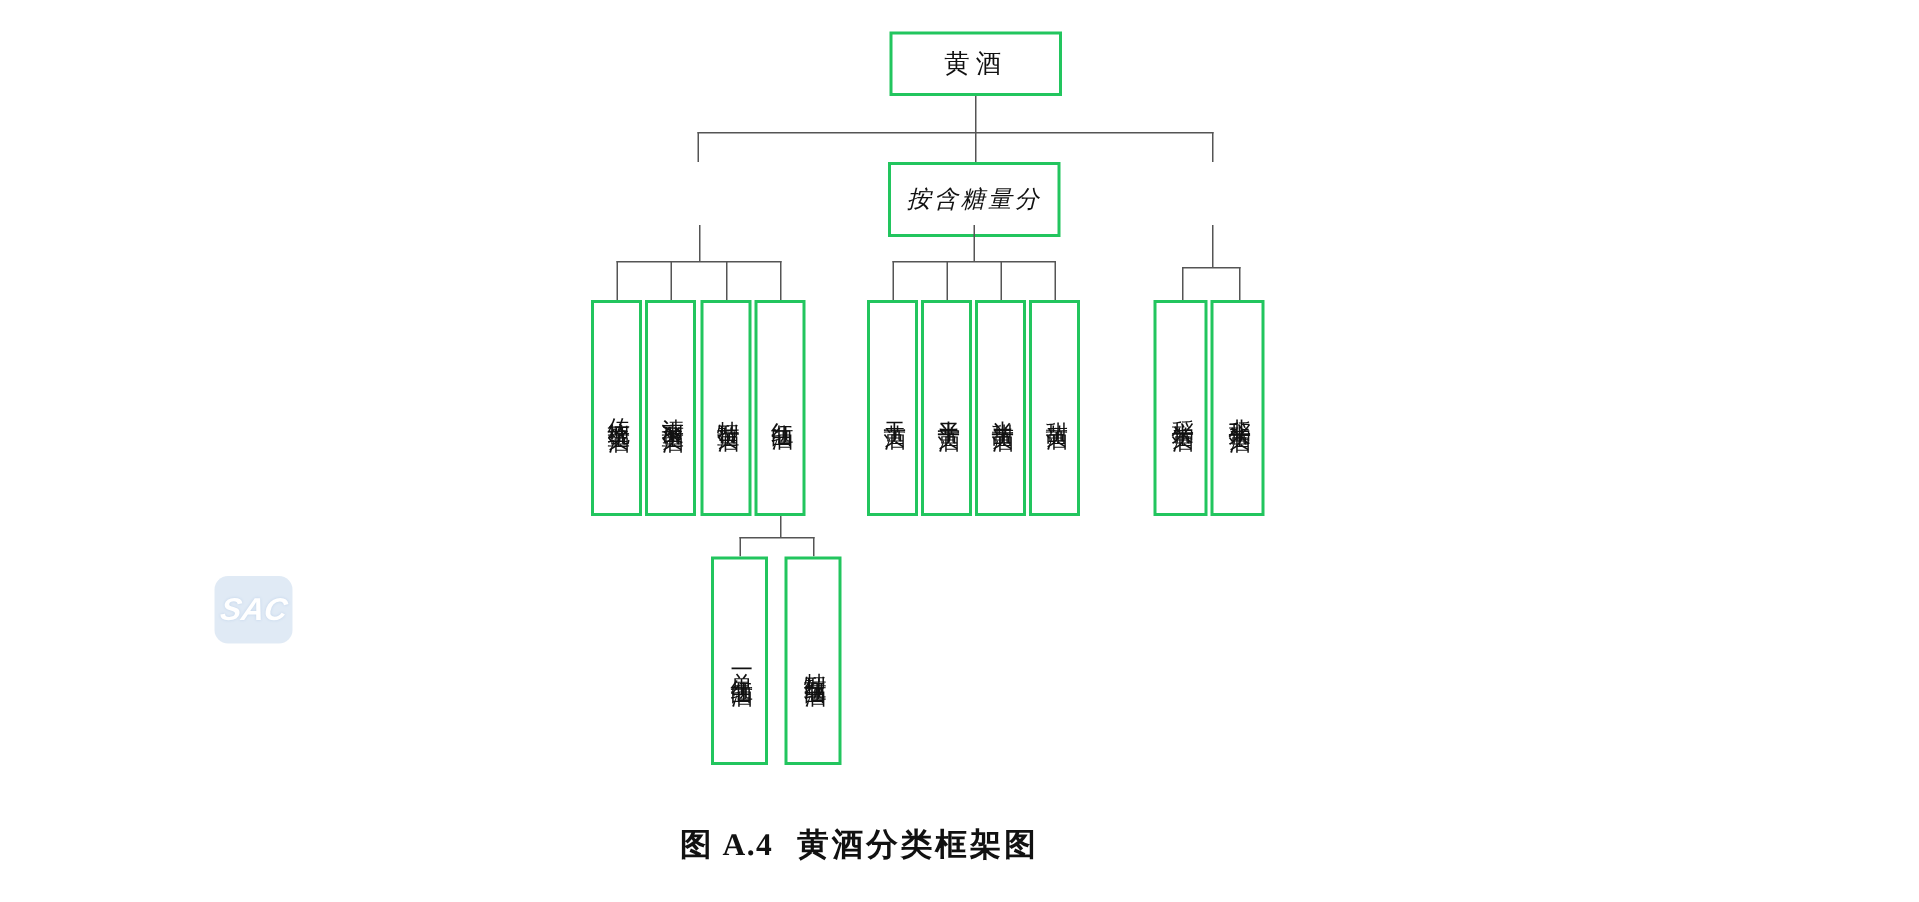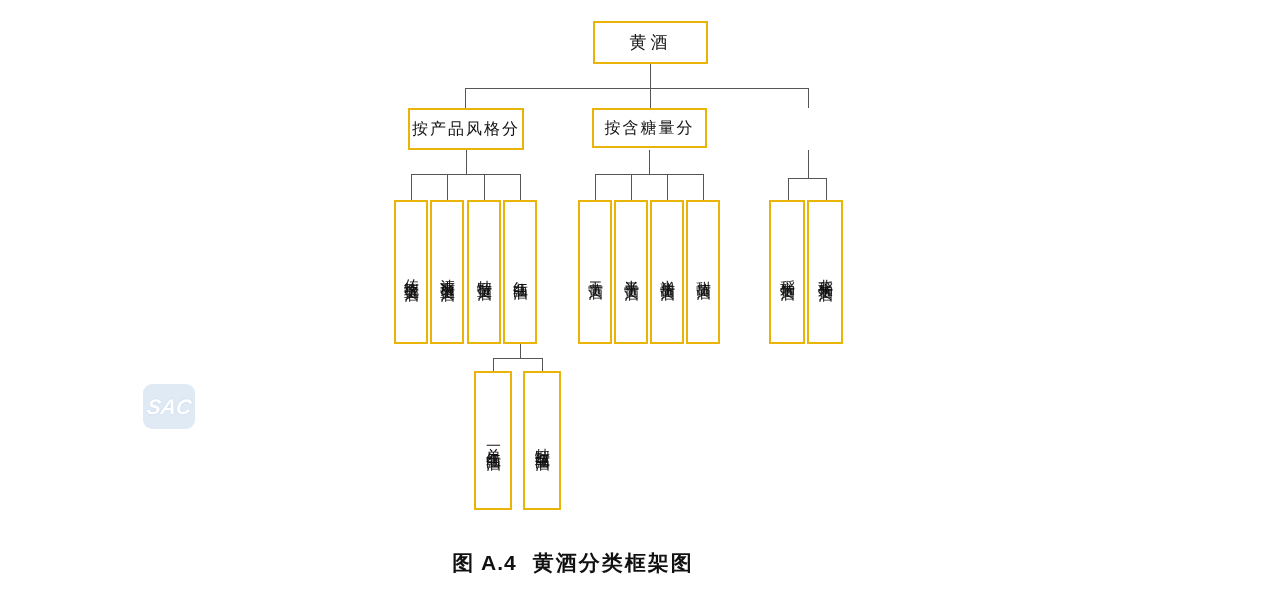--- a/index.html
+++ b/index.html
@@ -6,21 +6,21 @@
   #canvas{
     position:relative;
     width:1279px;height:601px;
     background:#ffffff;
     font-family:"Liberation Serif", serif;
     color:#111111;
     overflow:hidden;
   }
   .node{
     position:absolute;
-    border:2px solid #eab308;
+    border:2px solid #22c55e;
     background:#ffffff;
     display:flex;align-items:center;justify-content:center;
     box-sizing:border-box;
     font-size:16px;
     letter-spacing:2px;
     white-space:nowrap;
   }
   .root{border-width:2.5px;font-size:17px;letter-spacing:4px;}
   .vtext{
     writing-mode:vertical-rl;
@@ -29,21 +29,21 @@
     letter-spacing:2px;
     line-height:1;
   }
   .hline,.vline{position:absolute;background:#555555;}
   .hline{height:1px;}
   .vline{width:1px;}
   .caption{
     position:absolute;
     left:0;top:549px;width:1146px;
     text-align:center;
-    font-family:Liberation Sans, sans-serif;
+    font-family:Liberation Serif, serif;
     font-weight:bold;
     font-size:21px;
     color:#111111;
     letter-spacing:2px;
   }
   .caption .fignum{margin-right:16px;letter-spacing:1px;}
   .watermark{
     position:absolute;
     left:143px;top:384px;width:52px;height:45px;
     background:#dde8f4;
@@ -68,22 +68,21 @@
 <div id="canvas">
 
   <div class="node root" style="left:593px;top:21px;width:115px;height:43px;">黄酒</div>
 
   <div class="vline" style="left:650px;top:64px;height:24px;"></div>
   <div class="hline" style="left:465px;top:88px;width:344px;"></div>
   <div class="vline" style="left:465px;top:88px;height:20px;"></div>
   <div class="vline" style="left:650px;top:88px;height:20px;"></div>
   <div class="vline" style="left:808px;top:88px;height:20px;"></div>
 
-  <div class="node" style="left:408px;top:108px;width:116px;height:42px;">按产品风格分</div>
-  <div class="node" style="left:592px;top:108px;width:115px;height:40px;">按含糖量分</div>
+  <div class="node" style="left:592px;top:108px;width:115px;height:50px;font-style:italic;">按含糖量分</div>
 
   <div class="vline" style="left:466px;top:150px;height:24px;"></div>
   <div class="hline" style="left:411px;top:174px;width:110px;"></div>
   <div class="vline" style="left:411px;top:174px;height:26px;"></div>
   <div class="vline" style="left:447px;top:174px;height:26px;"></div>
   <div class="vline" style="left:484px;top:174px;height:26px;"></div>
   <div class="vline" style="left:520px;top:174px;height:26px;"></div>
 
   <div class="vline" style="left:649px;top:150px;height:24px;"></div>
   <div class="hline" style="left:595px;top:174px;width:109px;"></div>

